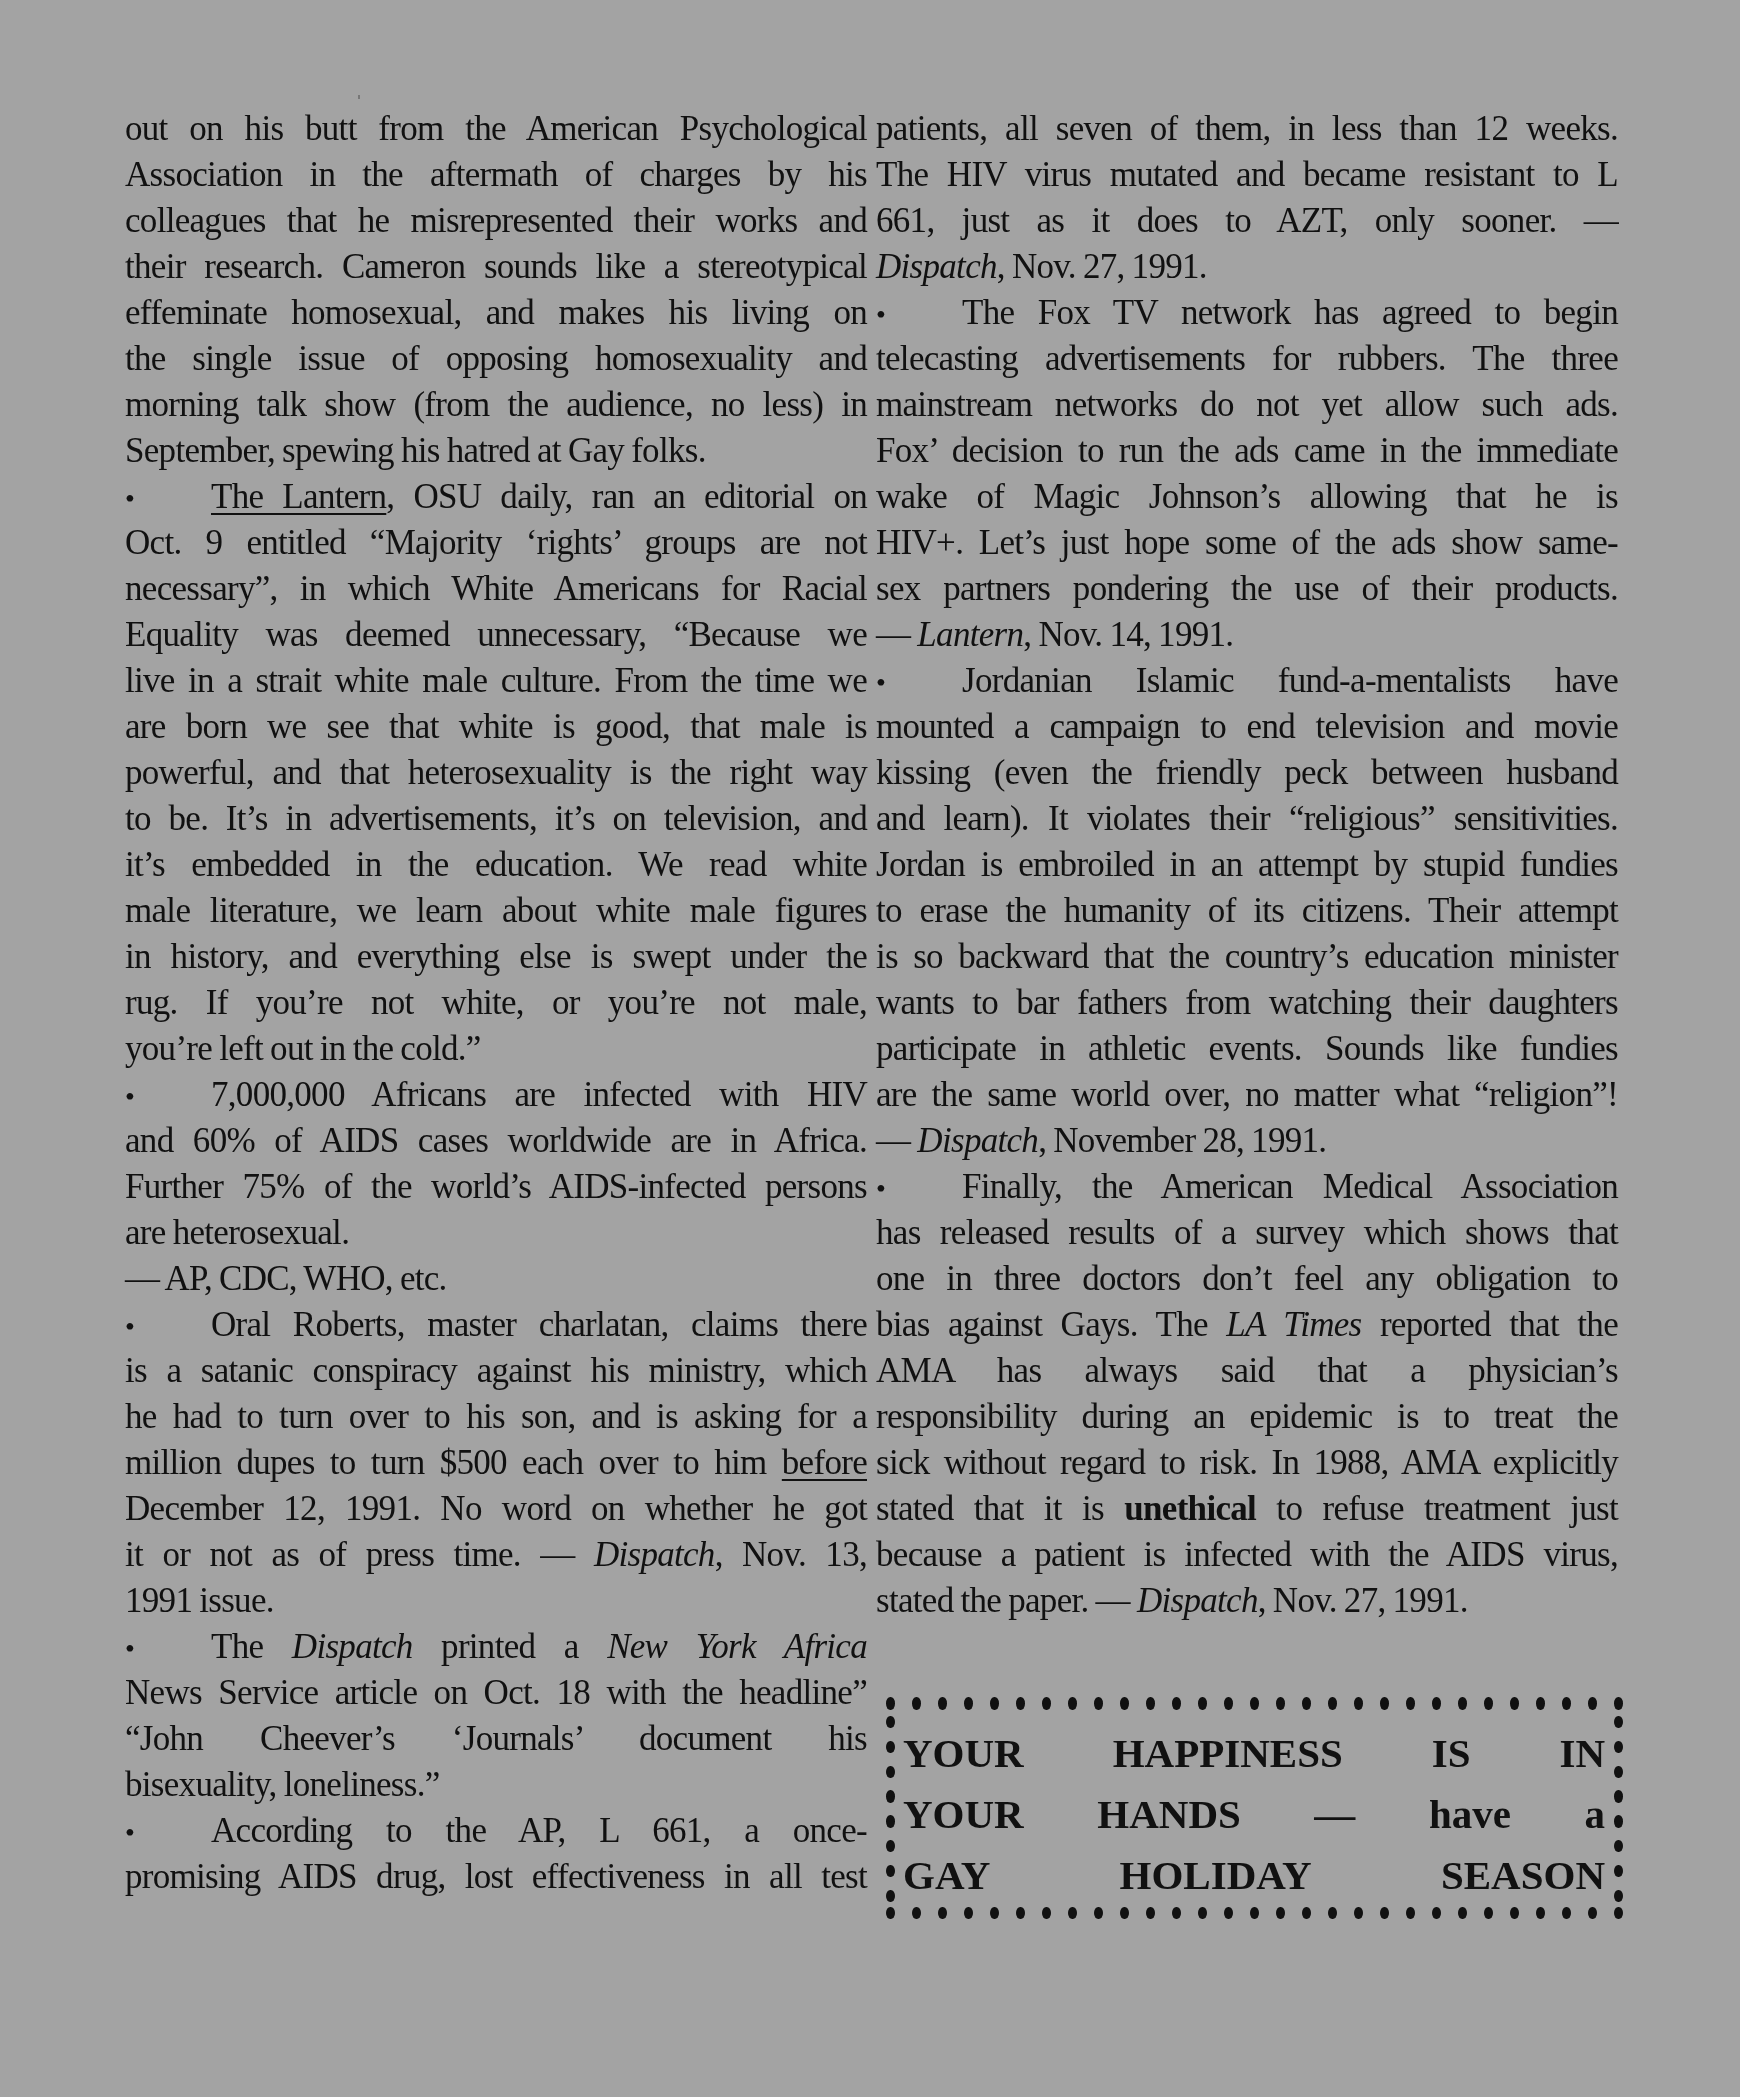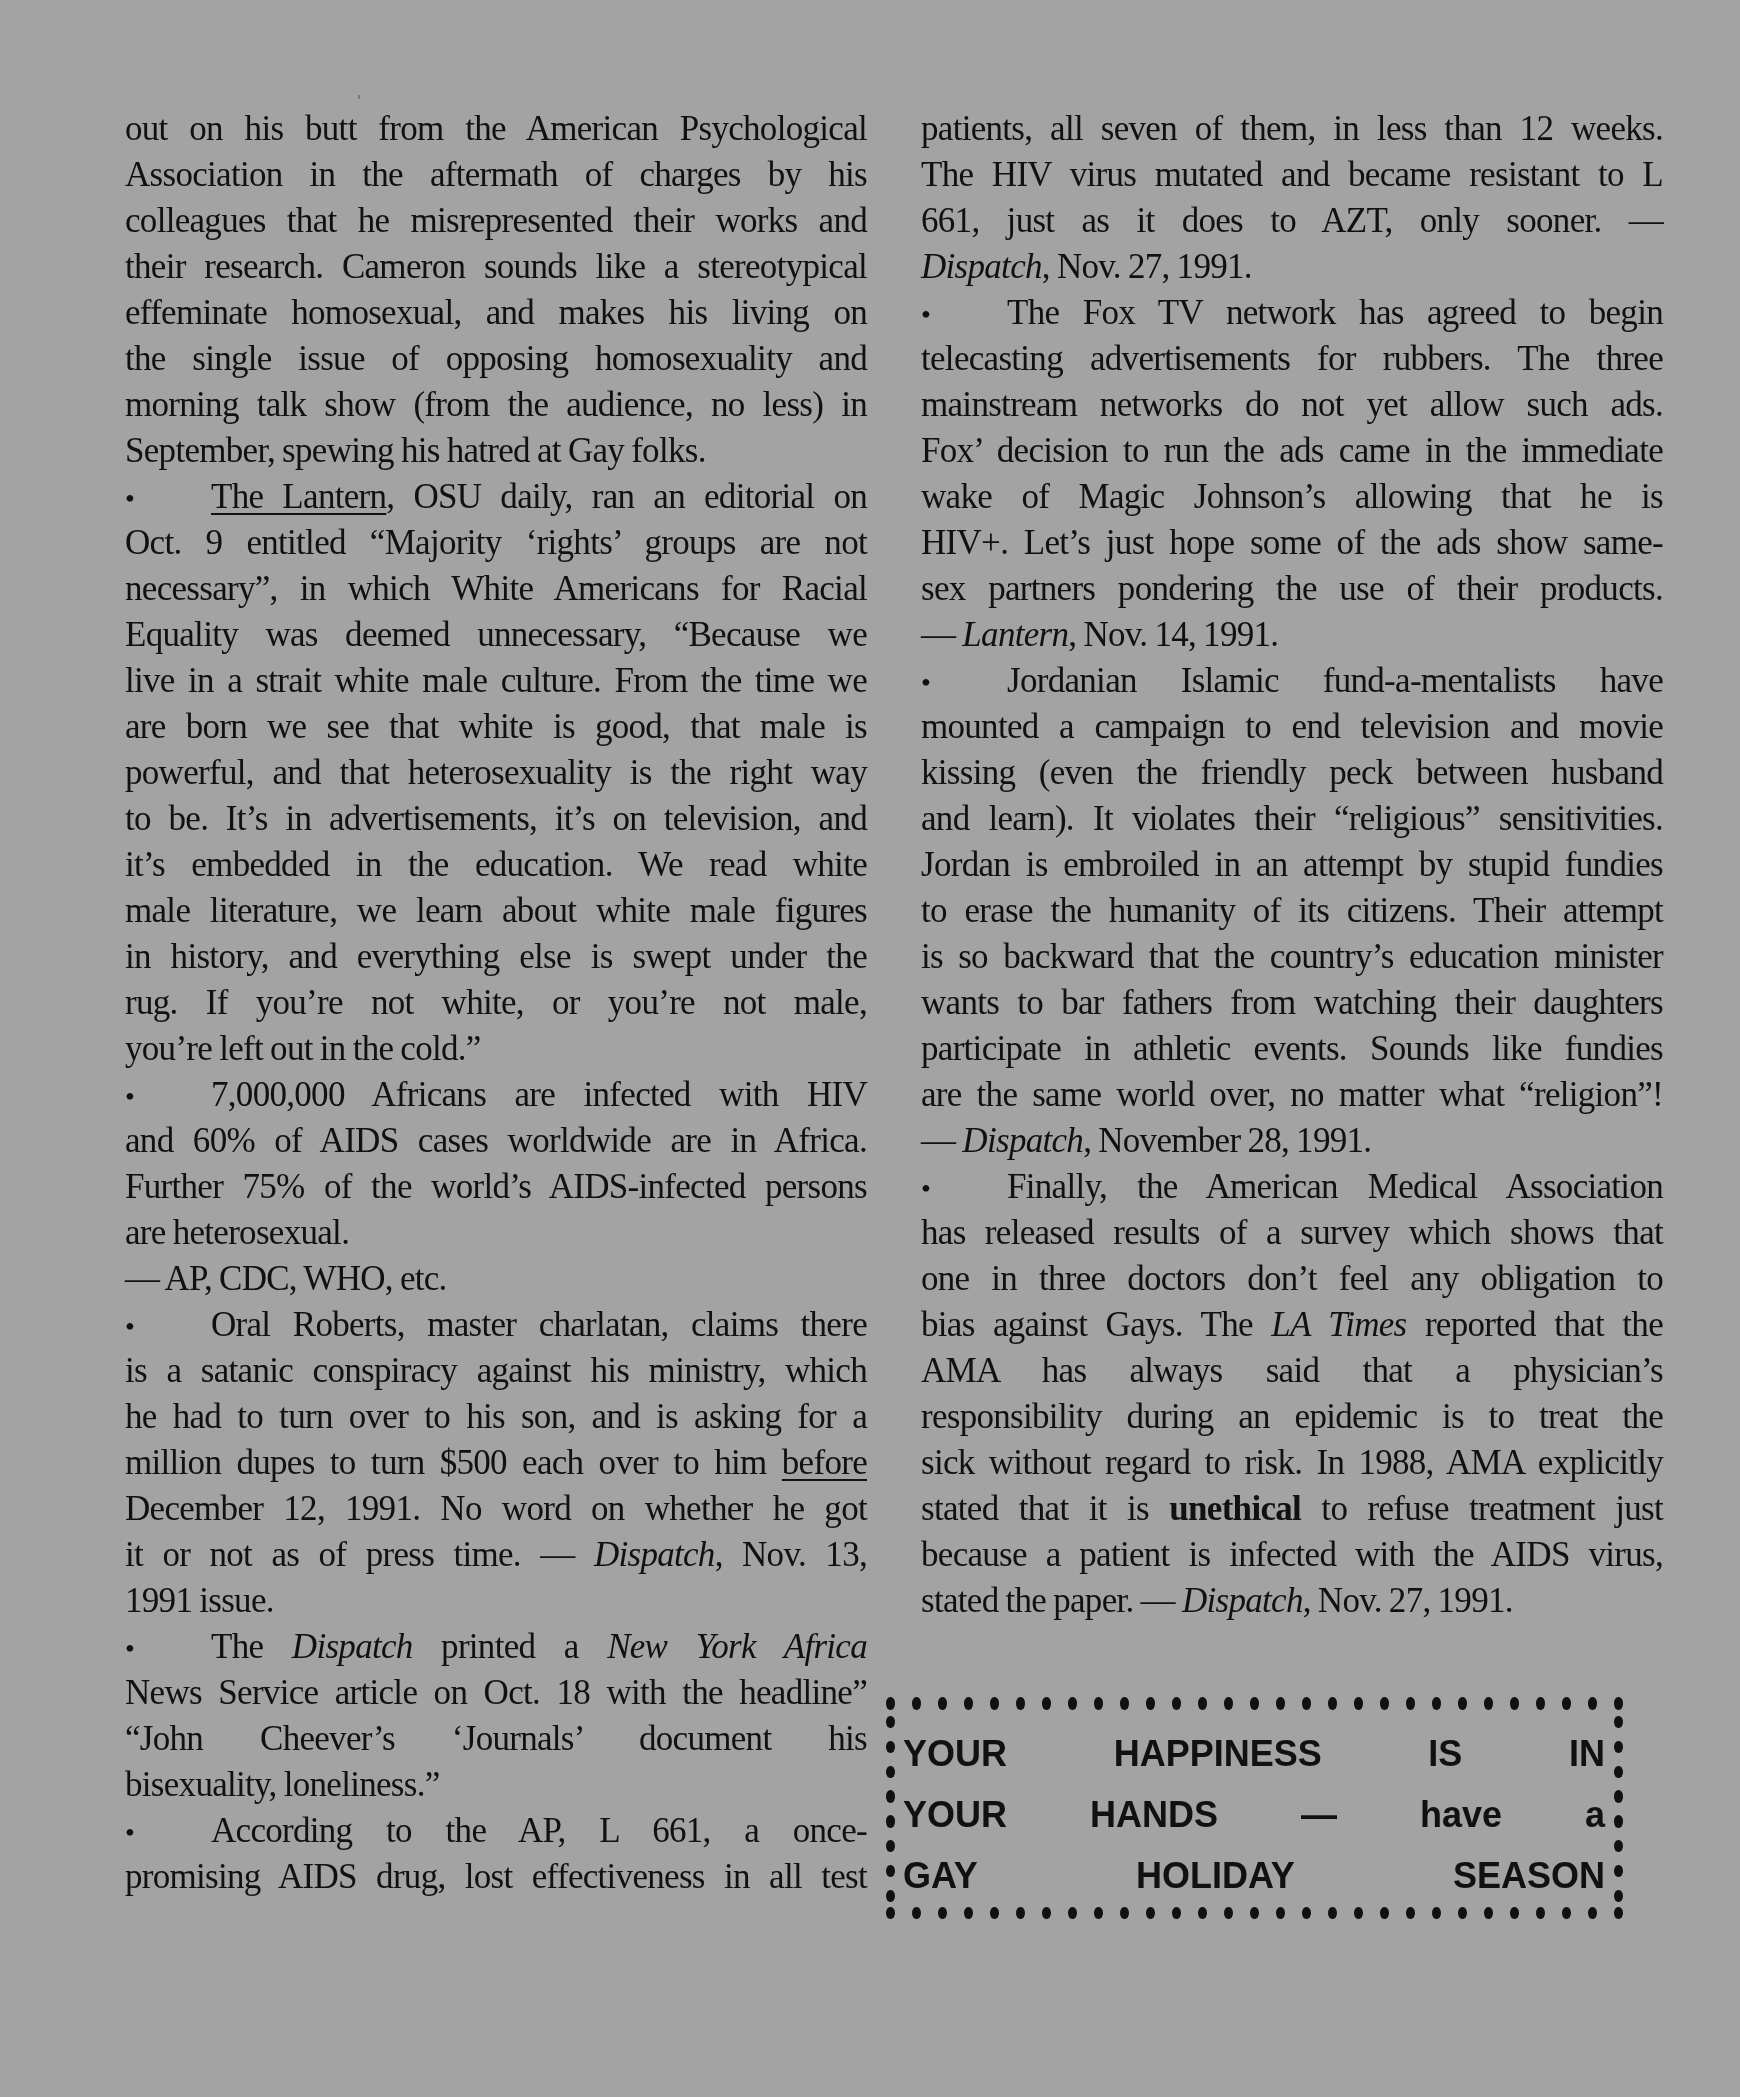--- a/index.html
+++ b/index.html
@@ -26,21 +26,21 @@
       position: absolute;
       top: 106px;
       width: 742px;
       font-size: 35px;
       line-height: 46px;
       text-align: justify;
       letter-spacing: -0.7px;
       word-spacing: -1px;
     }
     .col-left { left: 125px; }
-    .col-right { left: 921px; }
+    .col-right { left: 876px; }
     .line {
       display: block;
       white-space: nowrap;
       height: 46px;
       text-align: justify;
       text-align-last: justify;
       overflow: visible;
     }
     .line.last {
       text-align-last: left;
@@ -95,23 +95,23 @@
       justify-content: space-between;
       align-items: center;
     }
     .dots-col.left { left: 0; }
     .dots-col.right { right: 0; }
     .holiday-text {
       position: absolute;
       left: 17px;
       top: 40px;
       width: 702px;
-      font-family: Liberation Sans, sans-serif;
+      font-family: Liberation Serif, serif;
       font-weight: bold;
-      font-size: 36px;
+      font-size: 41px;
       line-height: 61px;
       letter-spacing: 0px;
     }
     .holiday-line {
       display: block;
       white-space: nowrap;
       text-align: justify;
       text-align-last: justify;
       height: 61px;
     }

